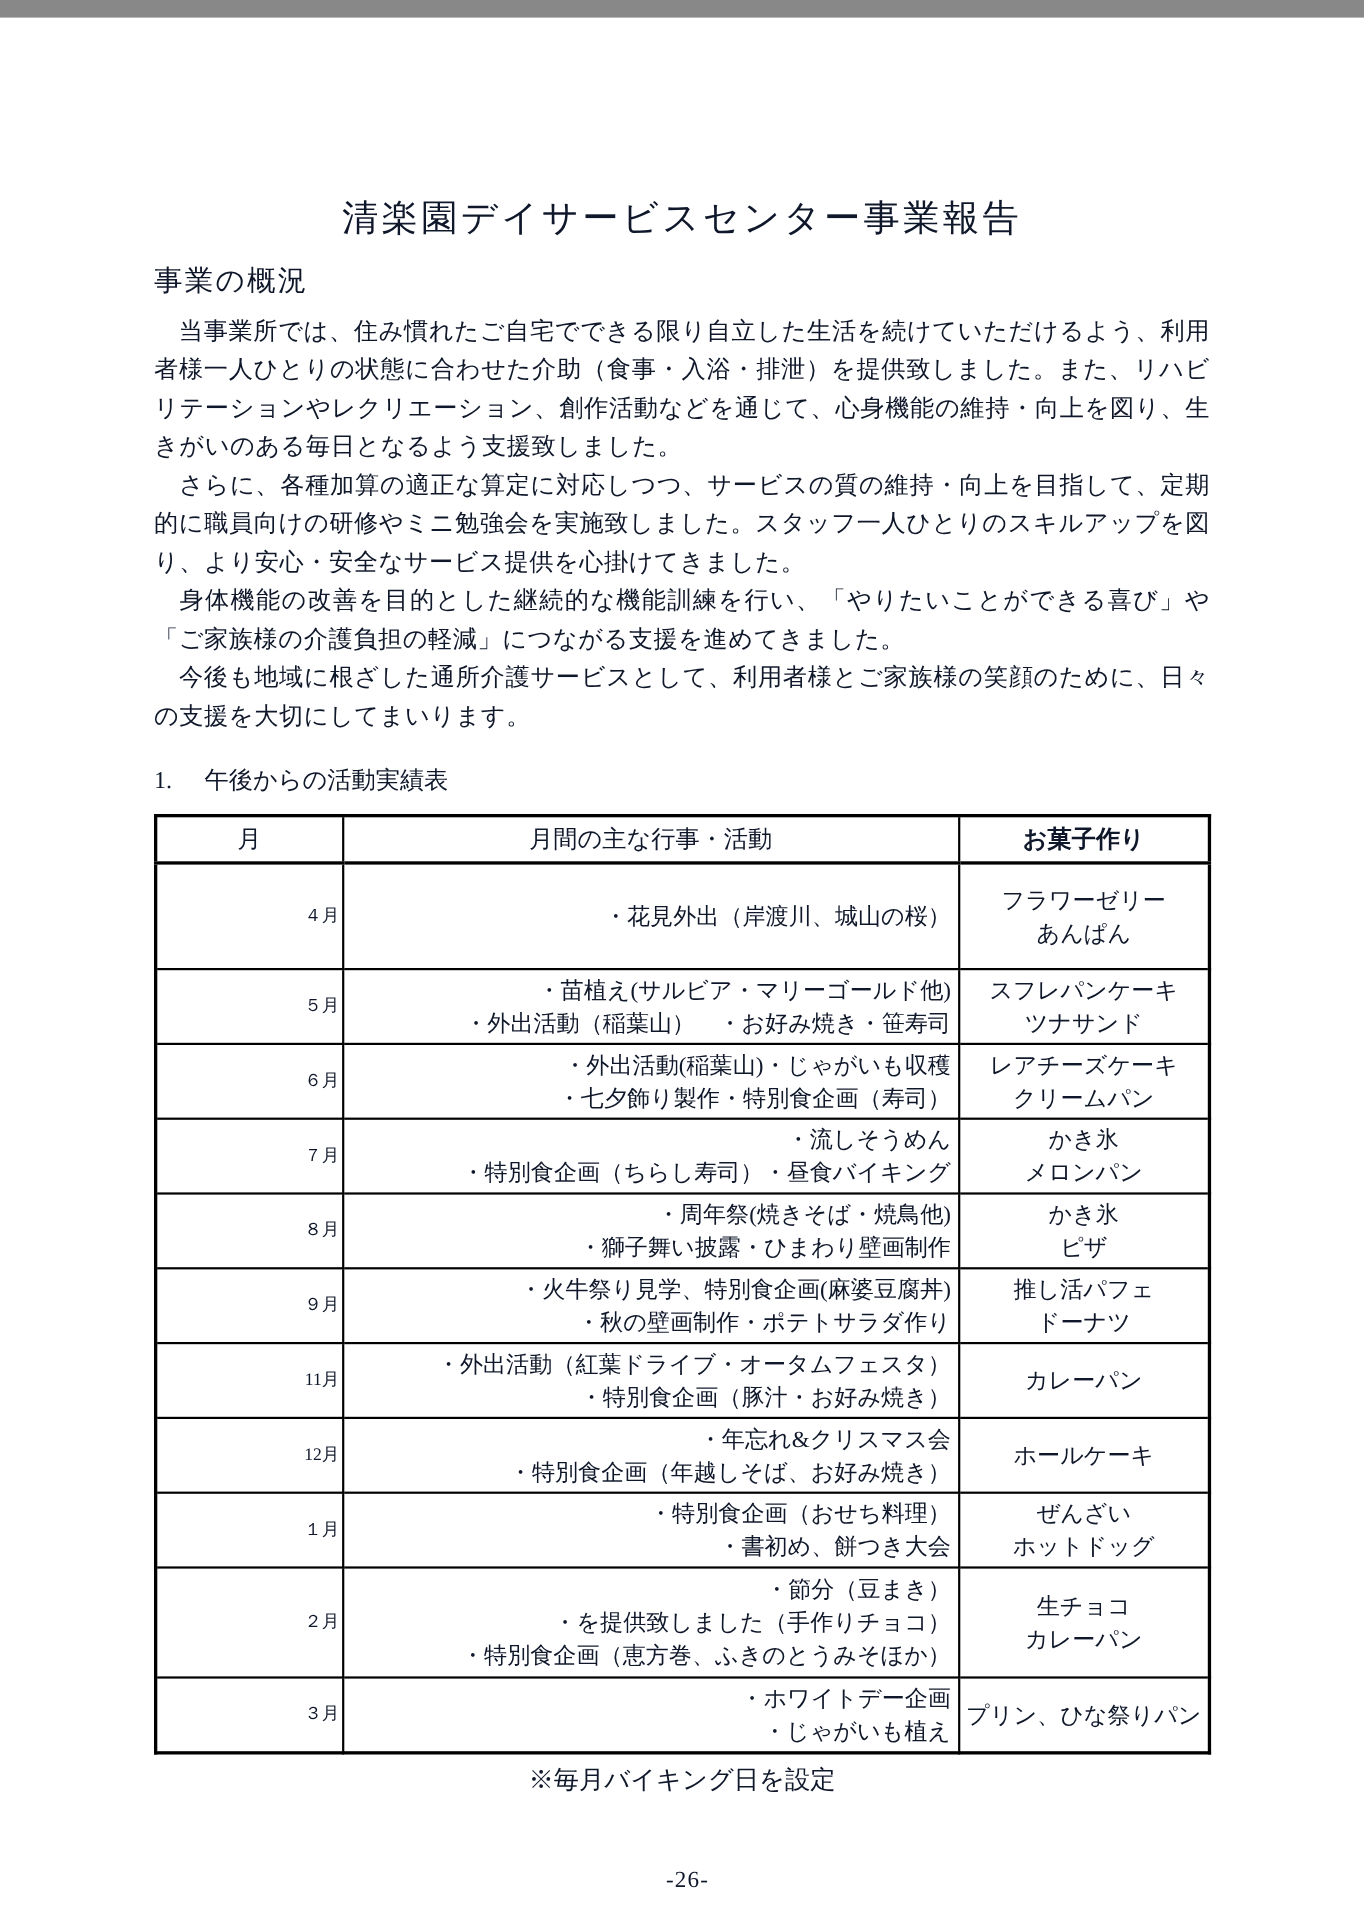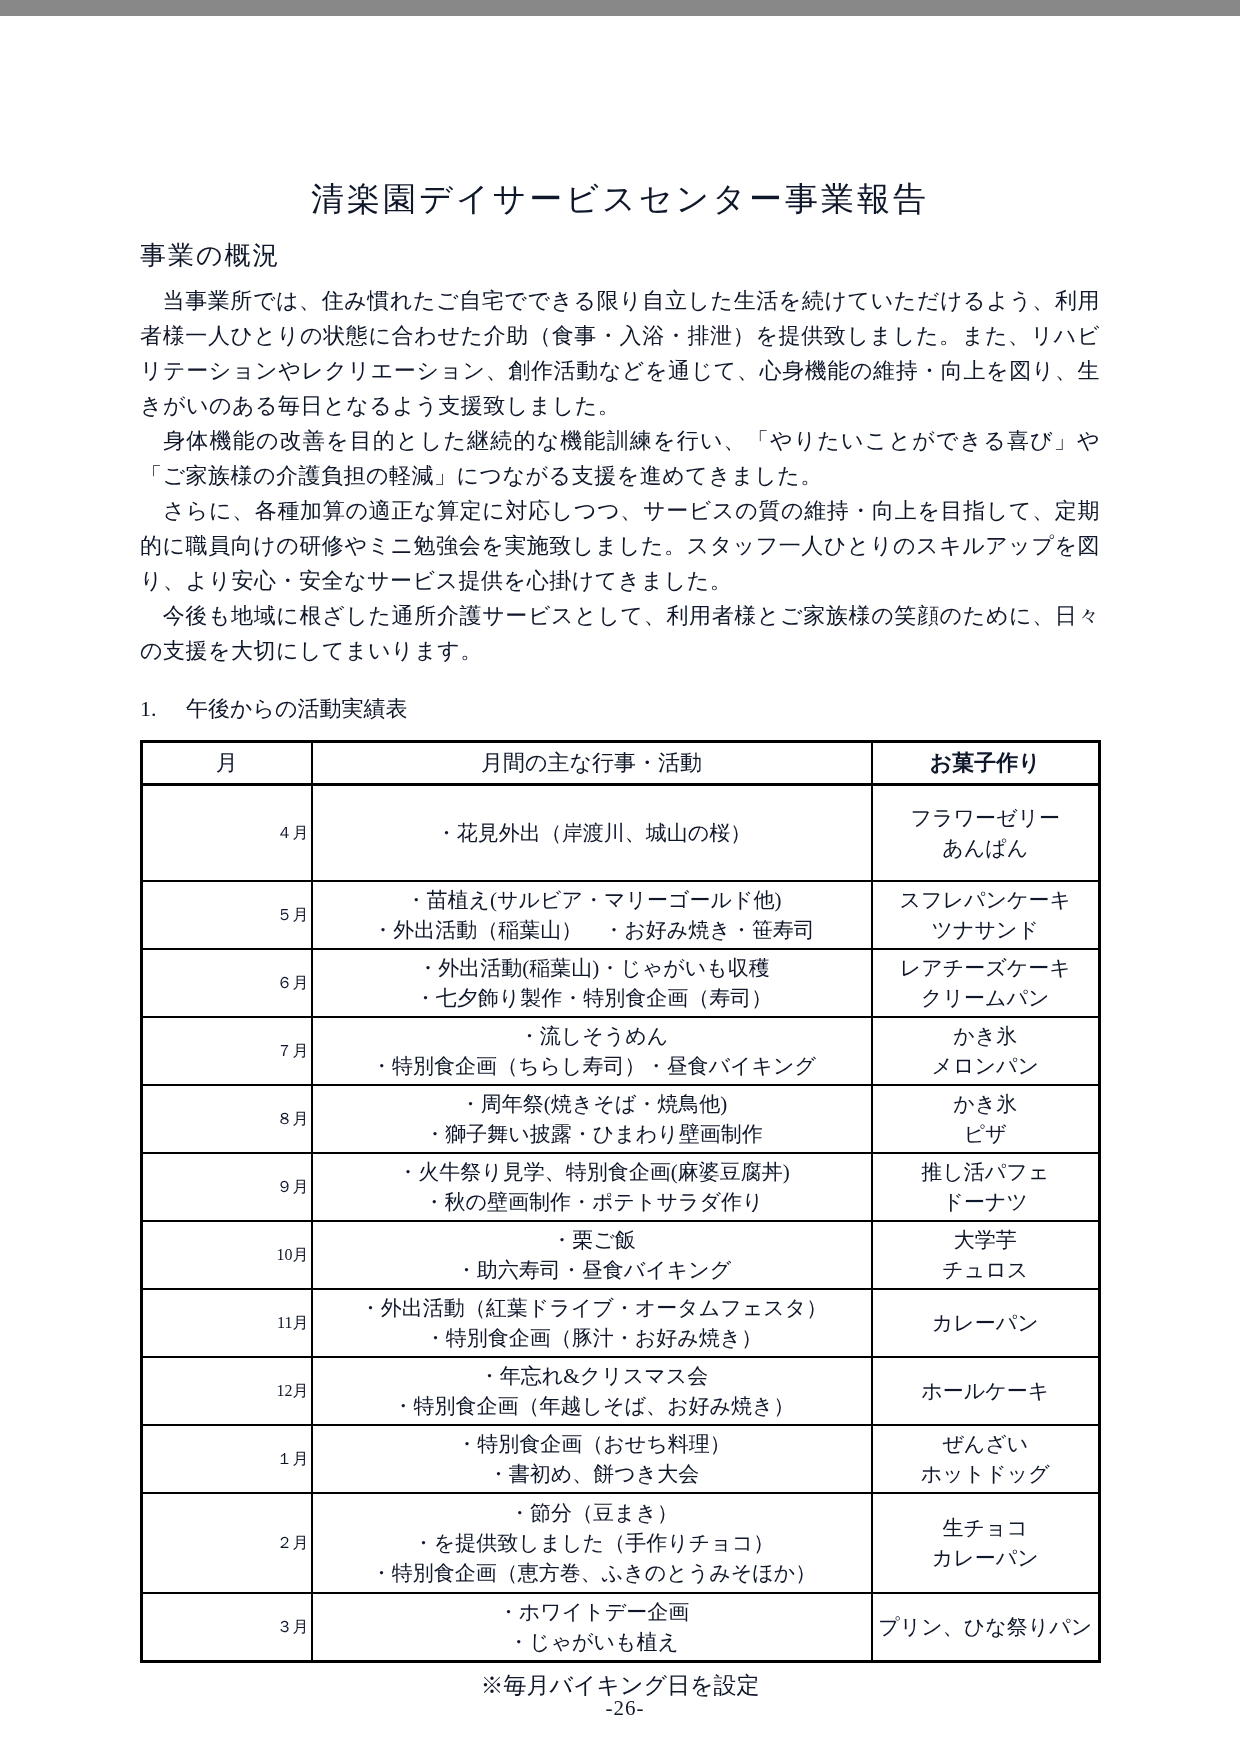--- a/index.html
+++ b/index.html
@@ -62,21 +62,21 @@
     font-size: 22px;
     font-weight: 400;
     text-align: center;
     padding: 4px 2px;
     border-bottom: 3px solid #000;
     height: 32px;
   }
   .activity-table thead th.sweets-h { font-weight: 700; }
   .activity-table td { font-size: 21px; line-height: 30px; }
   td.month-cell { text-align: right; font-size: 16px; padding: 2px; }
-  td.acts-cell  { text-align: center; padding: 3px 6px 3px 10px; font-family: Liberation Serif, serif; }
+  td.acts-cell  { text-align: right; padding: 3px 6px 3px 10px; font-family: Liberation Serif, serif; }
   td.sweets-cell{ text-align: center; padding: 3px 2px; }
   tr.row-default { height: 66px; }
   tr.row-tall    { height: 96px; }
   tr.row-3line   { height: 100px; }
 
   .table-note {
     margin: 8px 0 0 0;
     font-size: 23px;
     line-height: 30px;
     text-align: center;
@@ -95,22 +95,22 @@
 
 <div class="page">
   <div class="content">
 
     <h1 class="doc-title">清楽園デイサービスセンター事業報告</h1>
 
     <h2 class="section-heading">事業の概況</h2>
 
     <div class="body-text">
       <p>　当事業所では、住み慣れたご自宅でできる限り自立した生活を続けていただけるよう、利用者様一人ひとりの状態に合わせた介助（食事・入浴・排泄）を提供致しました。また、リハビリテーションやレクリエーション、創作活動などを通じて、心身機能の維持・向上を図り、生きがいのある毎日となるよう支援致しました。</p>
+      <p>　さらに、各種加算の適正な算定に対応しつつ、サービスの質の維持・向上を目指して、定期的に職員向けの研修やミニ勉強会を実施致しました。スタッフ一人ひとりのスキルアップを図り、より安心・安全なサービス提供を心掛けてきました。</p>
       <p>　身体機能の改善を目的とした継続的な機能訓練を行い、「やりたいことができる喜び」や「ご家族様の介護負担の軽減」につながる支援を進めてきました。</p>
-      <p>　さらに、各種加算の適正な算定に対応しつつ、サービスの質の維持・向上を目指して、定期的に職員向けの研修やミニ勉強会を実施致しました。スタッフ一人ひとりのスキルアップを図り、より安心・安全なサービス提供を心掛けてきました。</p>
       <p>　今後も地域に根ざした通所介護サービスとして、利用者様とご家族様の笑顔のために、日々の支援を大切にしてまいります。</p>
     </div>
 
     <div class="list-row">
       <span class="list-number">1.</span>
       <span>午後からの活動実績表</span>
     </div>
 
     <table class="activity-table">
       <colgroup>
@@ -191,31 +191,20 @@
           <td class="acts-cell">
             <div>・火牛祭り見学、特別食企画(麻婆豆腐丼)</div>
             <div>・秋の壁画制作・ポテトサラダ作り</div>
           </td>
           <td class="sweets-cell">
             <div>推し活パフェ</div>
             <div>ドーナツ</div>
           </td>
         </tr>
 
-        <tr class="row-default">
-          <td class="month-cell">10月</td>
-          <td class="acts-cell">
-            <div>・栗ご飯</div>
-            <div>・助六寿司・昼食バイキング</div>
-          </td>
-          <td class="sweets-cell">
-            <div>大学芋</div>
-            <div>チュロス</div>
-          </td>
-        </tr>
 
         <tr class="row-default">
           <td class="month-cell">11月</td>
           <td class="acts-cell">
             <div>・外出活動（紅葉ドライブ・オータムフェスタ）</div>
             <div>・特別食企画（豚汁・お好み焼き）</div>
           </td>
           <td class="sweets-cell">
             <div>カレーパン</div>
           </td>

